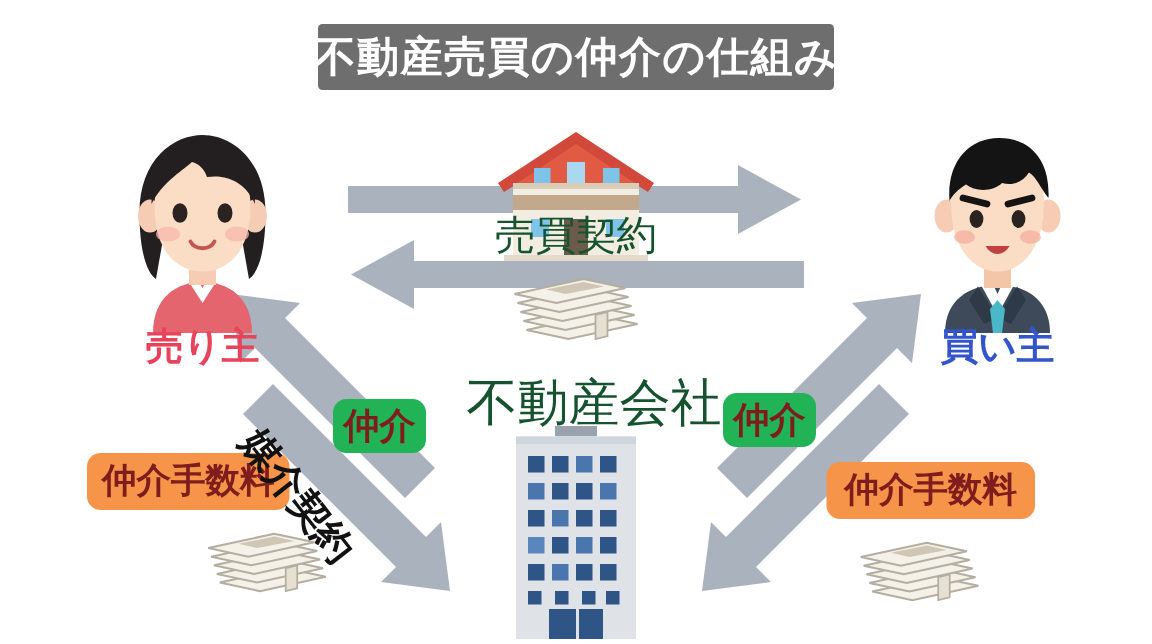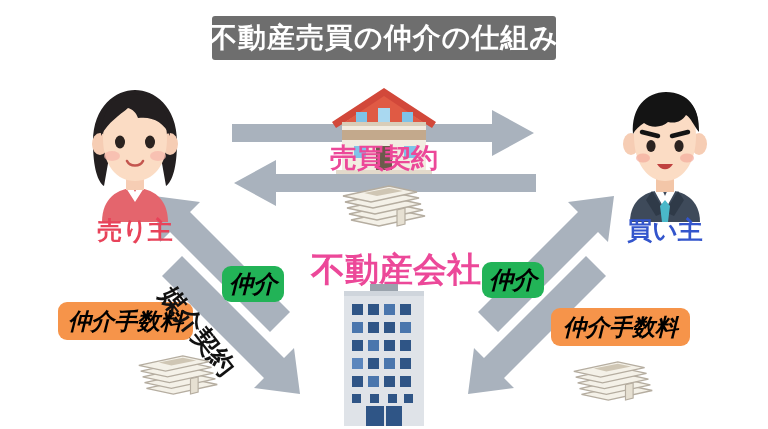--- a/index.html
+++ b/index.html
@@ -31,29 +31,29 @@
     position:absolute;left:0;width:100%;text-align:center;
     font-size:25px;font-weight:bold;white-space:nowrap;line-height:1;
   }
   #seller{left:60px;top:82px;width:150px;height:170px;}
   #buyer{left:590px;top:82px;width:150px;height:170px;}
   .p-svg{position:absolute;left:0;top:0;}
 
   
   .ctr-text{
     position:absolute;text-align:center;white-space:nowrap;
-    font-weight:bold;line-height:1;color:#ec4899;
+    font-weight:normal;line-height:1;color:#14532d;
   }
   #baibai{left:0;right:0;top:144px;font-size:27px;}
   #company{left:0;right:0;top:252px;font-size:34px;padding-left:24px;}
 
   
   .badge{
     position:absolute;display:flex;align-items:center;justify-content:center;
-    border-radius:9px;color:#000000;font-weight:bold;white-space:nowrap;line-height:1;font-style:italic;
+    border-radius:9px;color:#7f1d1d;font-weight:bold;white-space:nowrap;line-height:1;
   }
   .badge-green{background:#22b357;}
   .badge-orange{background:#f6944a;}
   #chukai-left{left:222px;top:266px;width:62px;height:36px;font-size:24px;}
   #chukai-right{left:482px;top:262px;width:62px;height:36px;font-size:24px;}
   #fee-left{left:58px;top:302px;width:135px;height:38px;font-size:23px;}
   #fee-right{left:551px;top:308px;width:139px;height:38px;font-size:23px;}
 
   
   #baikai{

